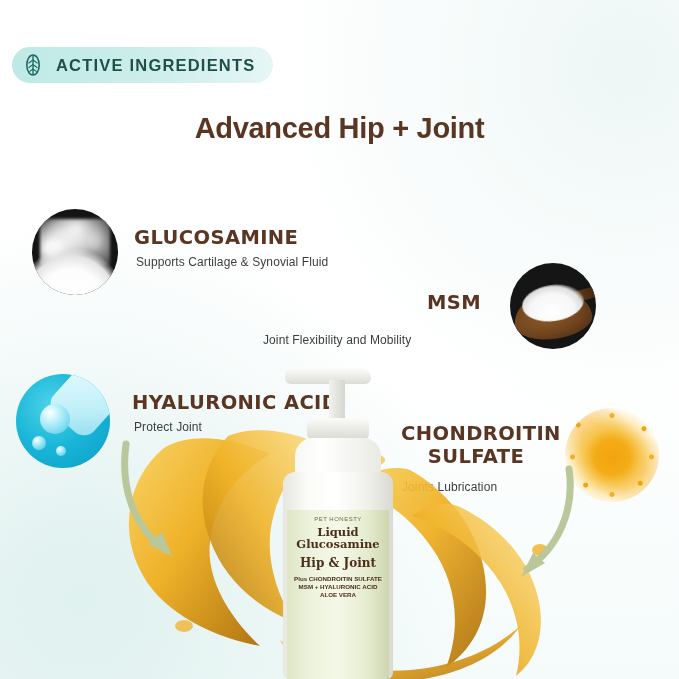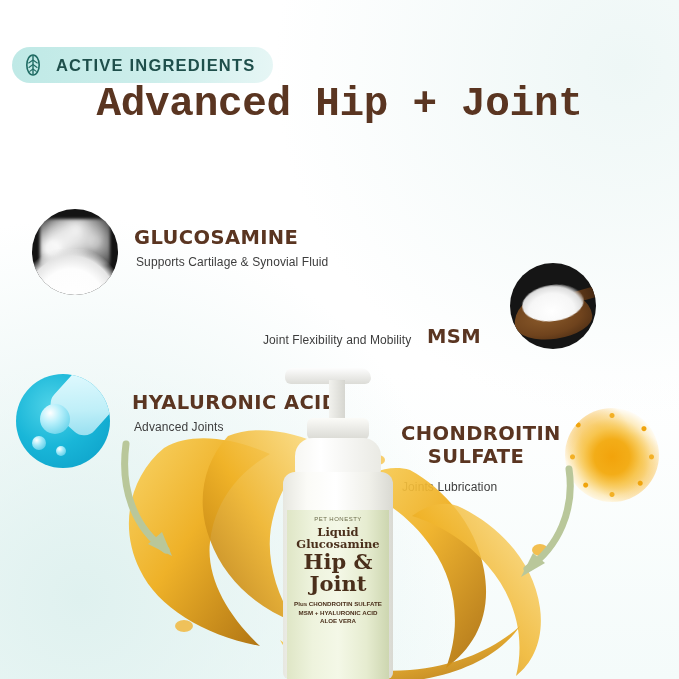--- a/index.html
+++ b/index.html
@@ -28,26 +28,26 @@
     background:linear-gradient(90deg,#bfe9e6 0%,#cdeeeb 55%,#e6f6f5 100%);
   }
   #badge .leaf{width:26px;height:26px;display:block;}
   #badge .label{
     font-size:16.5px;font-weight:bold;letter-spacing:1.2px;
     color:#1f4f4b;white-space:nowrap;
   }
 
   
   #headline{
-    position:absolute;left:0;top:81px;width:679px;
+    position:absolute;left:0;top:112px;width:679px;
     text-align:center;
     color:#5a3521;
-    font-family:Liberation Mono, monospace;
+    font-family:Liberation Sans, sans-serif;
     font-weight:bold;
-    font-size:41px;
+    font-size:29px;
     line-height:1.15;
     letter-spacing:-0.3px;
   }
   #headline .l2{display:block;}
 
   
   .ing-title{
     position:absolute;
     color:#5a3521;
     font-weight:bold;
@@ -60,21 +60,21 @@
   .ing-sub{
     position:absolute;
     color:#3d3d3d;
     font-size:12px;
     letter-spacing:0.1px;
     white-space:nowrap;
   }
 
   #t-gluco{left:134px;top:226px;}
   #s-gluco{left:136px;top:255px;}
-  #t-msm{left:427px;top:291px;margin-top:34px;}
+  #t-msm{left:427px;top:291px;}
   #s-msm{left:263px;top:333px;}
   #t-ha{left:132px;top:391px;}
   #s-ha{left:134px;top:420px;}
   #t-chond{left:401px;top:422px;width:150px;white-space:normal;text-align:center;}
   #s-chond{left:402px;top:480px;}
 
   
   .swatch{
     position:absolute;border-radius:50%;overflow:hidden;
   }
@@ -193,21 +193,21 @@
     overflow:hidden;
   }
   #bottle .label .brand{
     margin-top:6px;text-align:center;font-size:6px;color:#6b6b4a;letter-spacing:.5px;
   }
   #bottle .label .l-liquid{
     margin-top:4px;text-align:center;font-size:11.5px;font-weight:bold;color:#4a2f1b;
     font-family:"DejaVu Serif", serif;line-height:1.05;
   }
   #bottle .label .l-hip{
-    margin-top:1px;text-align:center;font-size:21px;font-weight:bold;color:#4a2f1b;
+    margin-top:7px;text-align:center;font-size:12px;font-weight:bold;color:#4a2f1b;
     font-family:"DejaVu Serif", serif;line-height:1.05;
   }
   #bottle .label .l-plus{
     margin-top:5px;text-align:center;font-size:6.2px;color:#4a2f1b;line-height:1.35;font-weight:bold;
   }
 </style>
 </head>
 <body>
 
 <div id="stage">
@@ -242,21 +242,21 @@
   <div class="ing-title" id="t-msm">MSM</div>
   <div class="ing-sub" id="s-msm">Joint Flexibility and Mobility</div>
 
   <div class="swatch" id="sw-ha">
     <div class="pipette"></div>
     <div class="bigdrop"></div>
     <div class="d2"></div>
     <div class="d3"></div>
   </div>
   <div class="ing-title" id="t-ha">HYALURONIC ACID</div>
-  <div class="ing-sub" id="s-ha">Advanced Joints</div>
+  <div class="ing-sub" id="s-ha">Protect Joint</div>
 
   <div class="swatch" id="sw-chond">
     <div class="burst"></div>
     <div class="spray"></div>
   </div>
   <div class="ing-title" id="t-chond">CHONDROITIN SULFATE</div>
   <div class="ing-sub" id="s-chond">Joints Lubrication</div>
 
   <svg id="oil" viewBox="0 0 470 249">
     <defs>

